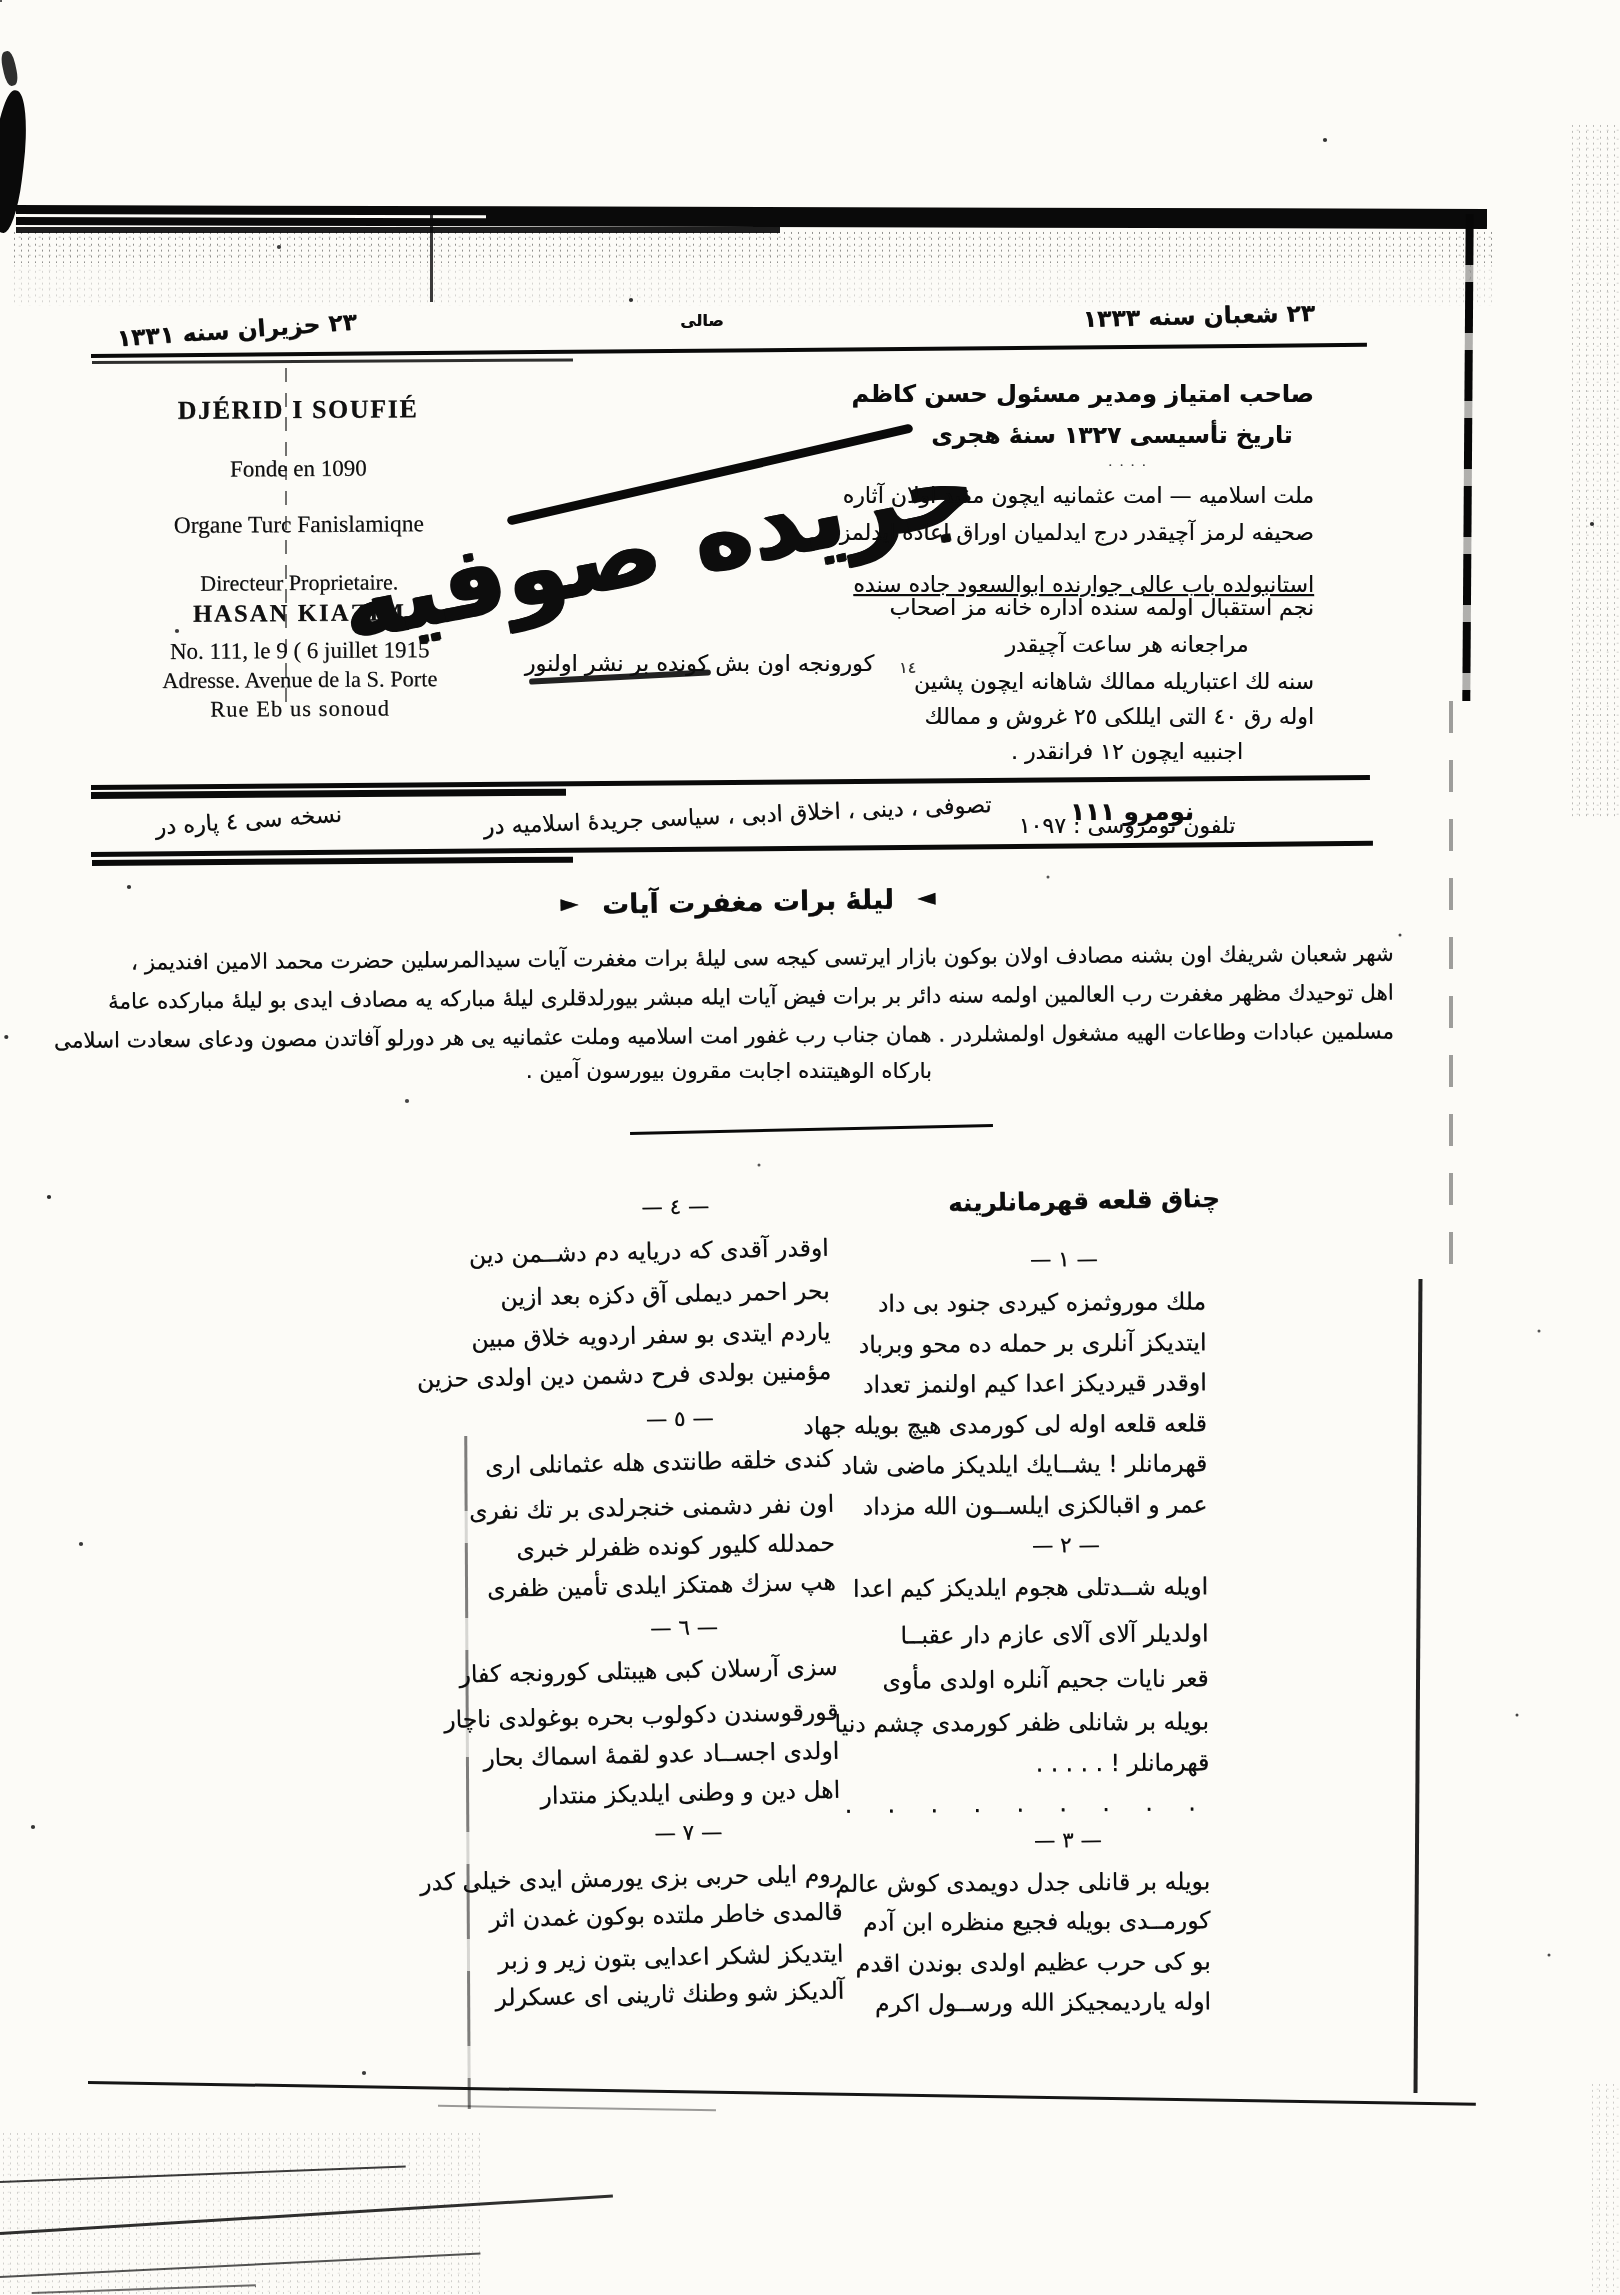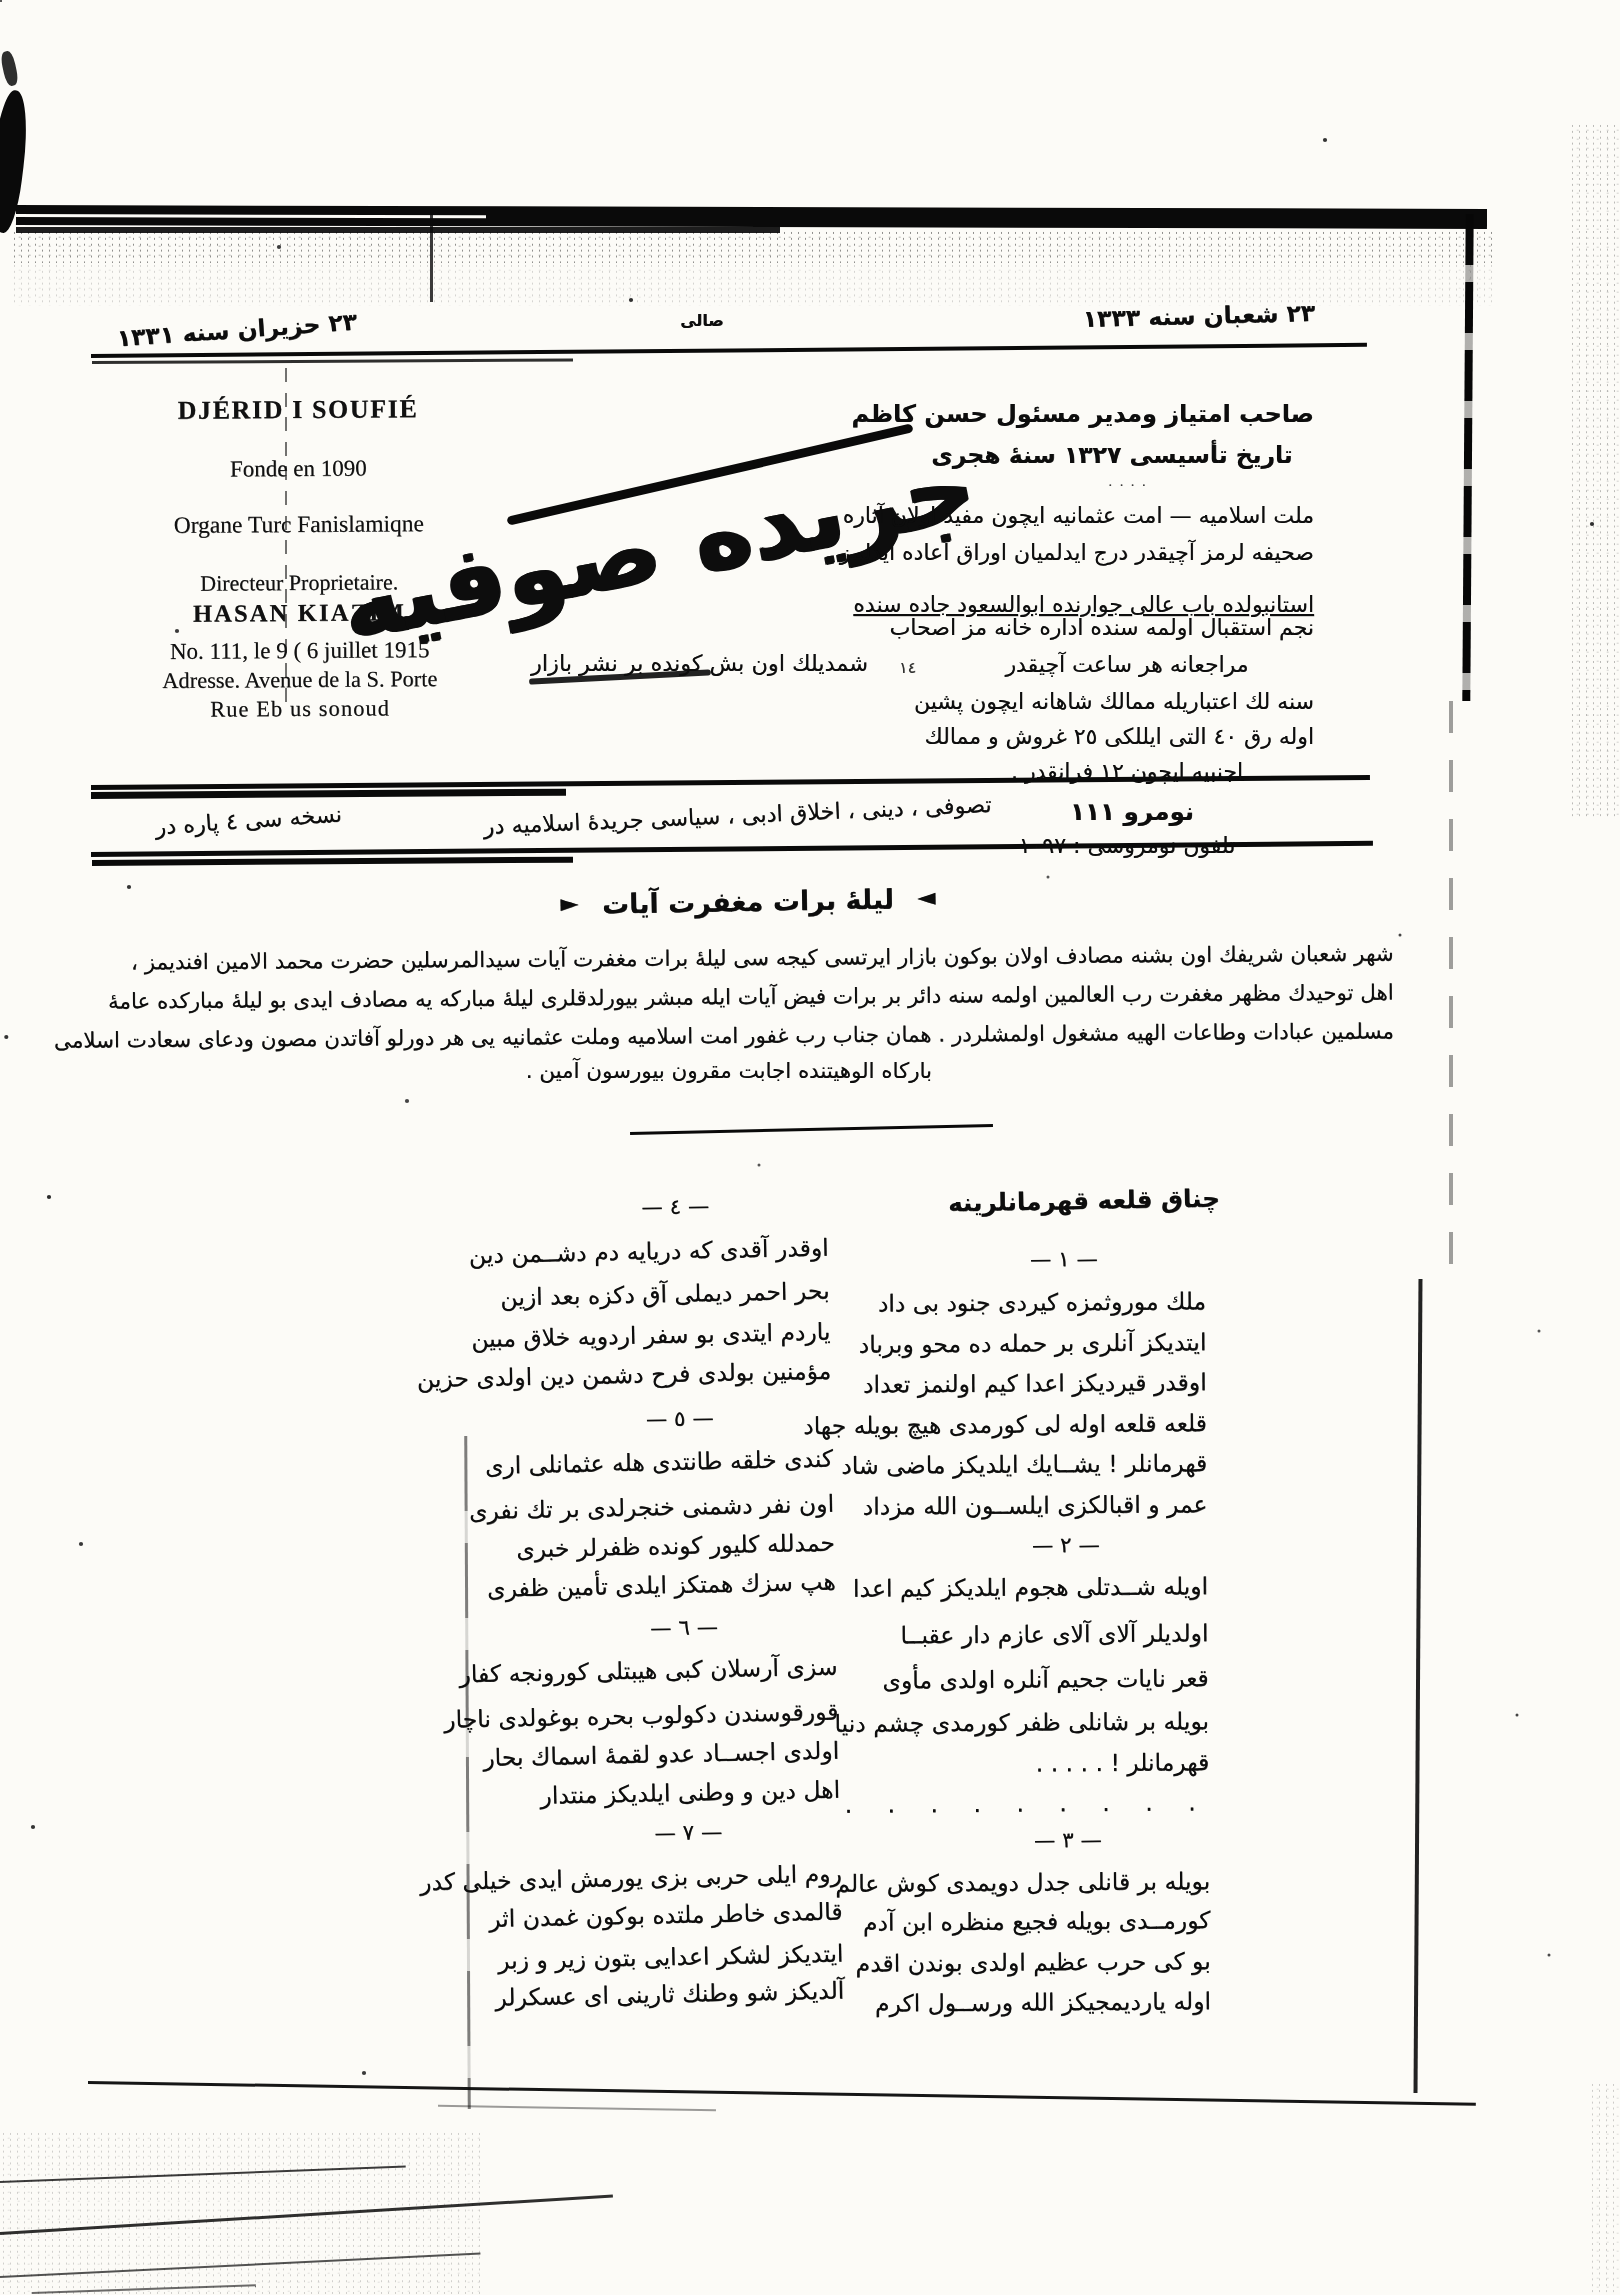--- a/index.html
+++ b/index.html
@@ -86,23 +86,23 @@
     <div class="abs fr ctr" style="left:0;top:314px;width:100%;font-size:22.4px;letter-spacing:1.1px;">Rue Eb us sonoud</div>
   </div>
 
   <div class="abs" style="left:465px;top:411px;width:513px;height:278px;">
     <div class="abs bar" style="left:37px;top:59px;width:416px;height:9px;border-radius:4.8px;transform:rotate(-13deg);"></div>
     <div class="abs bar" style="left:64px;top:263px;width:182px;height:6.4px;border-radius:3.2px;transform:rotate(-3deg);opacity:.9;"></div>
     <div class="abs ar ctr" style="left:0;top:64px;width:100%;font-size:99px;font-weight:bold;transform:rotate(-11deg);
                 text-shadow:1.6px 0 0 #101010,-1.1px 0.5px 0 #101010,0.5px 1.1px 0 #101010;">جريده صوفيه</div>
     <div class="abs ar" style="left:434px;top:247px;font-size:16px;opacity:.85;">١٤</div>
   </div>
-  <div class="abs ar ctr" style="left:443px;top:650px;width:513px;font-size:22.4px;">شمديلك اون بش كونده بر نشر بازار</div>
+  <div class="abs ar ctr" style="left:443px;top:650px;width:513px;font-size:22.4px;">كورونجه اون بش كونده بر نشر اولنور</div>
 
-  <div class="abs" style="left:940px;top:0;width:374px;height:801px;margin-top:20px;">
+  <div class="abs" style="left:940px;top:0;width:374px;height:801px;">
     <div class="abs ar rtl-line" style="right:0;top:380px;width:100%;font-size:24px;font-weight:bold;">صاحب امتياز ومدير مسئول حسن كاظم</div>
     <div class="abs ar rtl-line" style="right:21.4px;top:421px;width:100%;font-size:23.5px;font-weight:bold;">تاريخ تأسيسى ١٣٢٧ سنهٔ هجرى</div>
     <div class="abs ar ctr" style="right:0;top:457px;width:100%;font-size:13px;letter-spacing:4.3px;opacity:.8;">٠ ٠ ٠ ٠</div>
     <div class="abs ar rtl-line infoline" style="right:0;top:483px;width:100%;">ملت اسلاميه — امت عثمانيه ايچون مفيد اولان آثاره</div>
     <div class="abs ar rtl-line infoline" style="right:0;top:520px;width:100%;">صحيفه لرمز آچيقدر درج ايدلميان اوراق اعاده ايدلمز</div>
     <div class="abs ar rtl-line infoline" style="right:0;top:572px;width:100%;text-decoration:underline;">استانبولده باب عالى جوارنده ابوالسعود جاده سنده</div>
     <div class="abs ar rtl-line infoline" style="right:0;top:595px;width:100%;">نجم استقبال اولمه سنده اداره خانه مز اصحاب</div>
     <div class="abs ar ctr infoline" style="right:0;top:632px;width:100%;">مراجعانه هر ساعت آچيقدر</div>
     <div class="abs ar rtl-line infoline" style="right:0;top:669px;width:100%;">سنه لك اعتباريله ممالك شاهانه ايچون پشين</div>
     <div class="abs ar rtl-line infoline" style="right:0;top:704px;width:100%;">اوله رق ٤٠ التى ايللكى ٢٥ غروش و ممالك</div>

